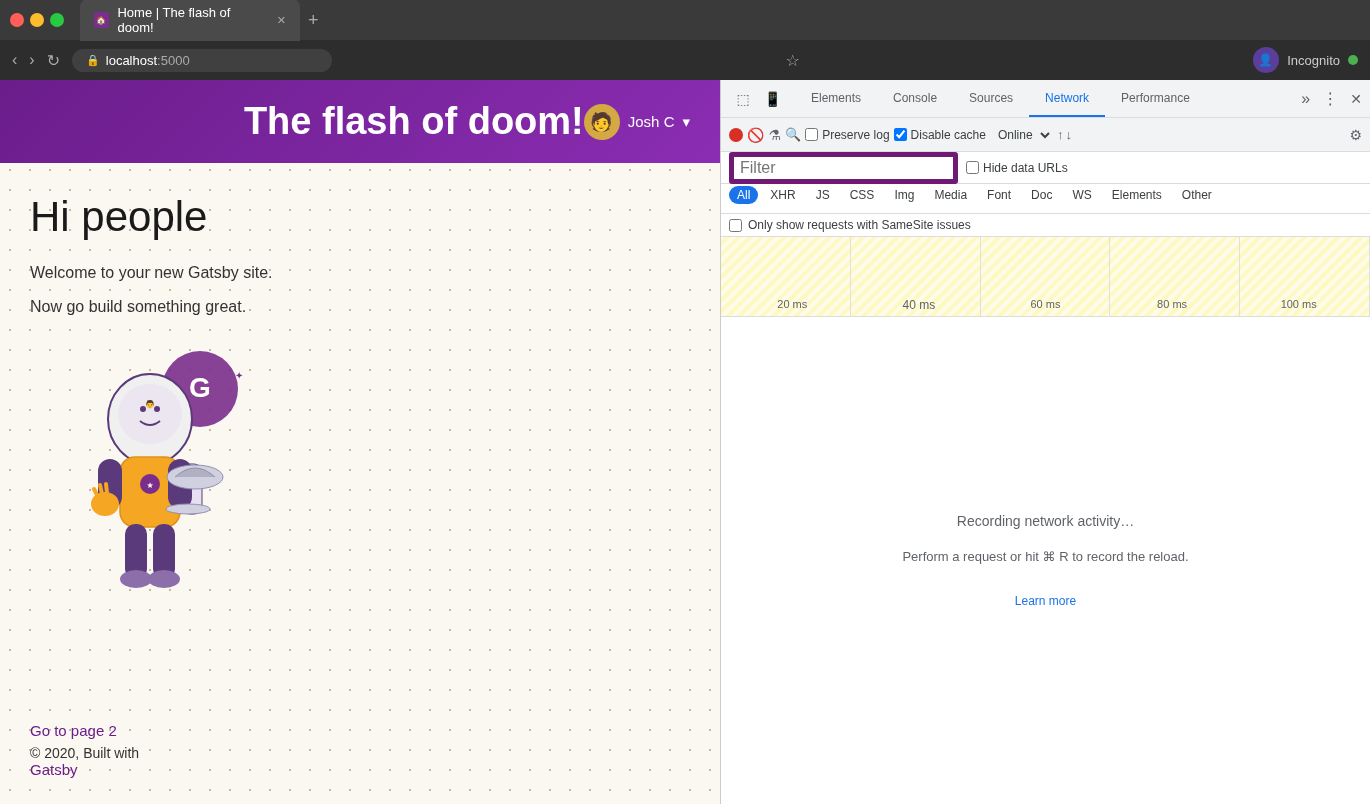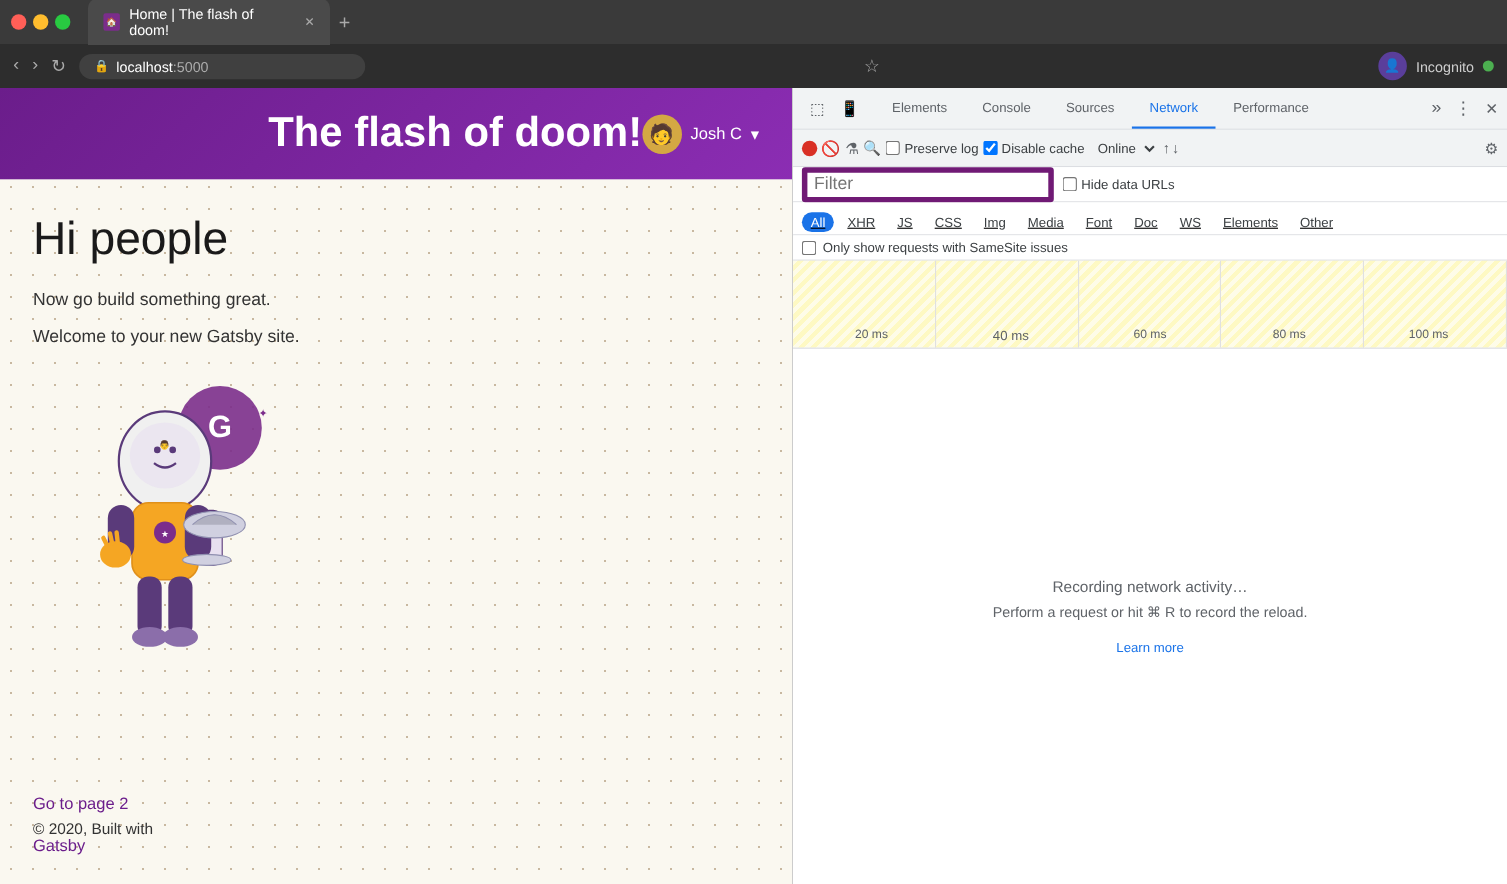--- a/index.html
+++ b/index.html
@@ -72,32 +72,32 @@
     .throttle-select { font-size: 12px; color: #3c4043; background: transparent; border: none; cursor: pointer; padding: 0 4px; }
     .upload-download { display: flex; gap: 2px; color: #5f6368; font-size: 13px; }
     .settings-icon { color: #5f6368; font-size: 14px; cursor: pointer; margin-left: auto; }
 
     
     .filter-bar { background: #fff; border-bottom: 1px solid #dadce0; display: flex; align-items: center; padding: 4px 8px; gap: 8px; height: 32px; }
     .filter-input { border: 5px solid #701a75; border-radius: 3px; padding: 2px 6px; font-size: 16px; color: #3c4043; flex: 0 0 200px; }
     .hide-data-checkbox { display: flex; align-items: center; gap: 4px; font-size: 12px; color: #3c4043; }
 
     
-    .type-filter { background: #fff; border-bottom: 1px solid #dadce0; display: flex; align-items: flex-end; padding: 2px 8px; height: 30px; gap: 4px; text-decoration: underline; }
+    .type-filter { background: #fff; border-bottom: 1px solid #dadce0; display: flex; align-items: flex-start; padding: 2px 8px; height: 30px; gap: 4px; }
     .type-btn { padding: 2px 8px; font-size: 12px; border-radius: 10px; cursor: pointer; color: #3c4043; background: transparent; border: none; }
     .type-btn.active { background: #1a73e8; color: #fff; }
 
     
     .samesite-bar { background: #fff; border-bottom: 1px solid #dadce0; padding: 4px 8px; display: flex; align-items: center; gap: 6px; }
     .samesite-label { font-size: 12px; color: #3c4043; display: flex; align-items: center; gap: 6px; }
     .timeline-labels { display: flex; flex: 1; padding: 0 8px; }
     .timeline-label { font-size: 11px; color: #5f6368; flex: 1; text-align: center; }
 
     
-    .network-content { flex: 1; display: flex; flex-direction: column; align-items: center; justify-content: center; background: #fff; gap: 8px; }
+    .network-content { flex: 1; display: flex; flex-direction: column; align-items: center; justify-content: center; background: #fff; gap: 20px; }
     .recording-text { font-size: 14px; color: #5f6368; }
     .recording-hint { font-size: 13px; color: #5f6368; }
     .learn-more { font-size: 12px; color: #1a73e8; text-decoration: none; cursor: pointer; margin-top: 10px; }
 
     
     .timeline-bg { background: repeating-linear-gradient(
       -45deg,
       #fefce8,
       #fefce8 4px,
       #fef9c3 4px,
@@ -152,22 +152,22 @@
     <div class="site-header">
       <h1 class="site-title">The flash of doom!</h1>
       <div class="user-area">
         <div class="user-avatar">🧑</div>
         <span>Josh C</span>
         <span>▾</span>
       </div>
     </div>
     <div class="site-content">
       <h1>Hi people</h1>
+      <p>Welcome to your new Gatsby site.</p>
       <p>Now go build something great.</p>
-      <p>Welcome to your new Gatsby site.</p>
       <div class="astronaut-area">
         
         <svg class="astronaut-svg" viewBox="0 0 230 300" xmlns="http://www.w3.org/2000/svg">
 
           <circle cx="170" cy="60" r="38" fill="#7b2d8b" opacity="0.9"></circle>
           <text x="170" y="68" text-anchor="middle" font-size="28" fill="white" font-weight="bold">G</text>
 
           <text x="205" y="50" font-size="10" fill="#7b2d8b">✦</text>
           <text x="125" y="90" font-size="8" fill="#7b2d8b">✦</text>
 

